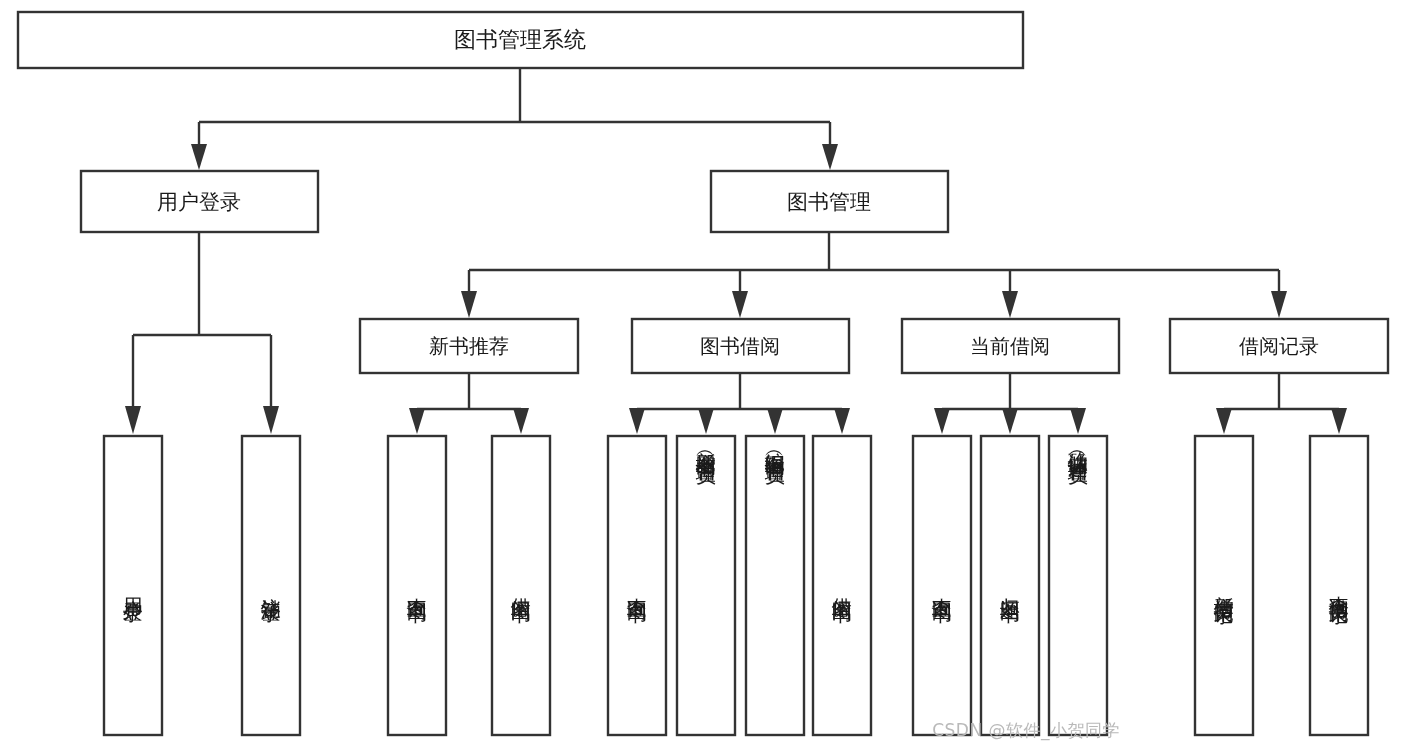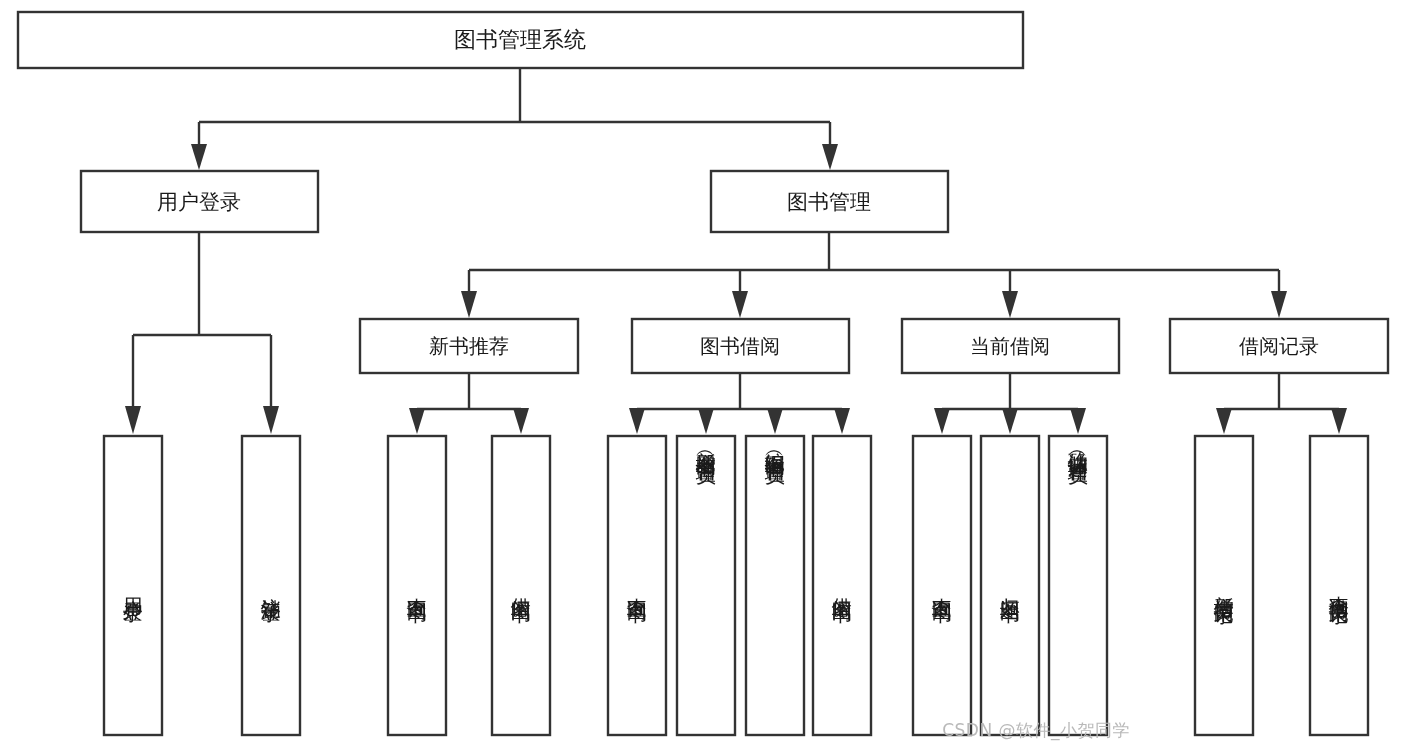--- a/index.html
+++ b/index.html
@@ -66,21 +66,21 @@
     font-family: "DejaVu Sans", "Liberation Sans", sans-serif;
     font-size: 20px;
     line-height: 1.12;
     letter-spacing: 2px;
     color: #1a1a1a;
     white-space: nowrap;
     text-align: center;
   }
   #watermark {
     position: absolute;
-    right: 0;
+    right: 10px;
     bottom: 5px;
     font-family: "DejaVu Sans", "Liberation Sans", sans-serif;
     font-size: 17px;
     color: #b9b9b9;
     letter-spacing: 0.5px;
     user-select: none;
   }
 </style>
 </head>
 <body>

